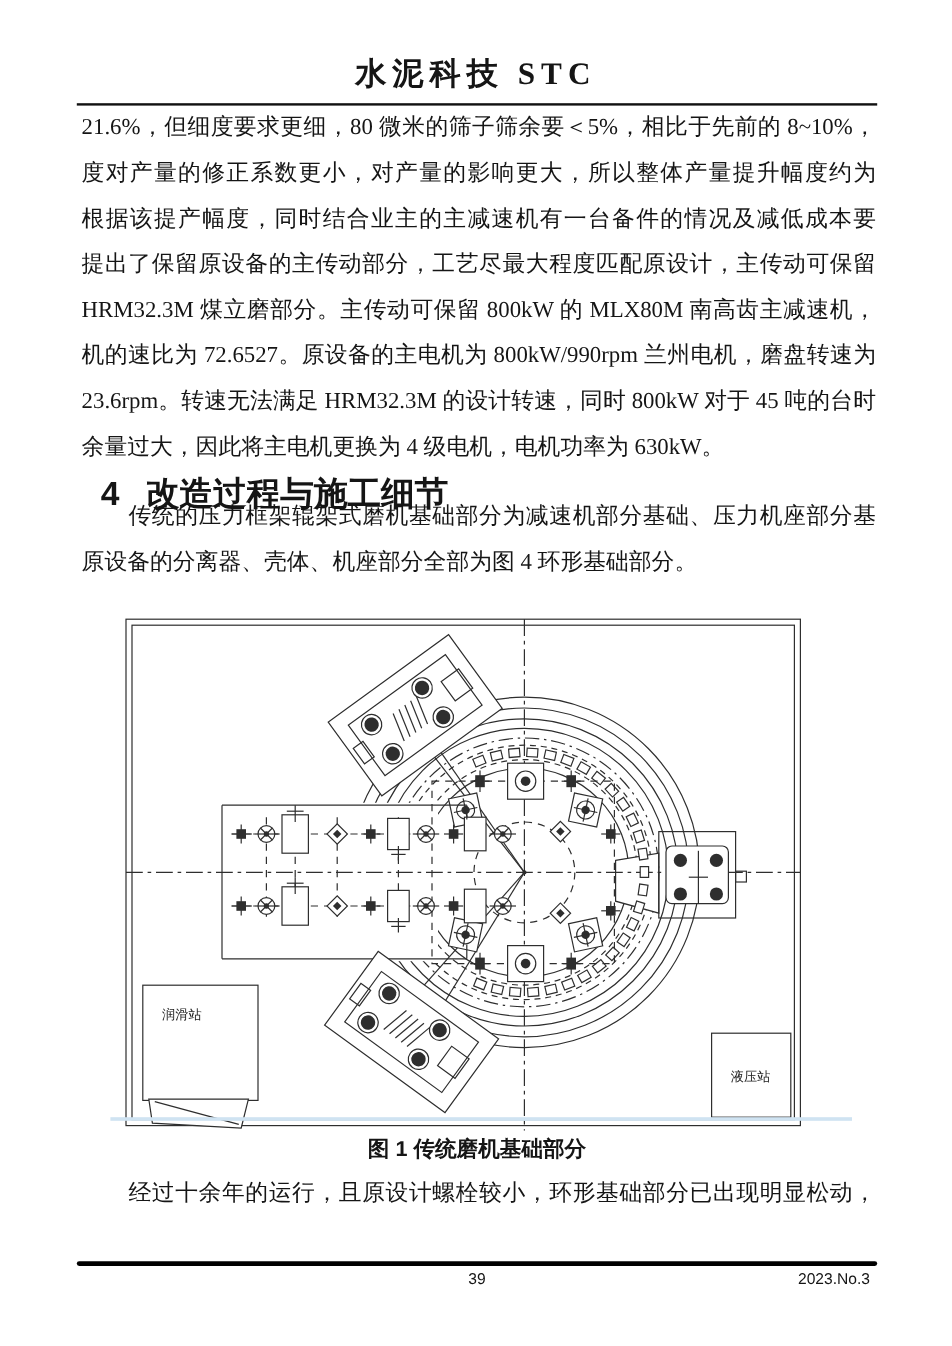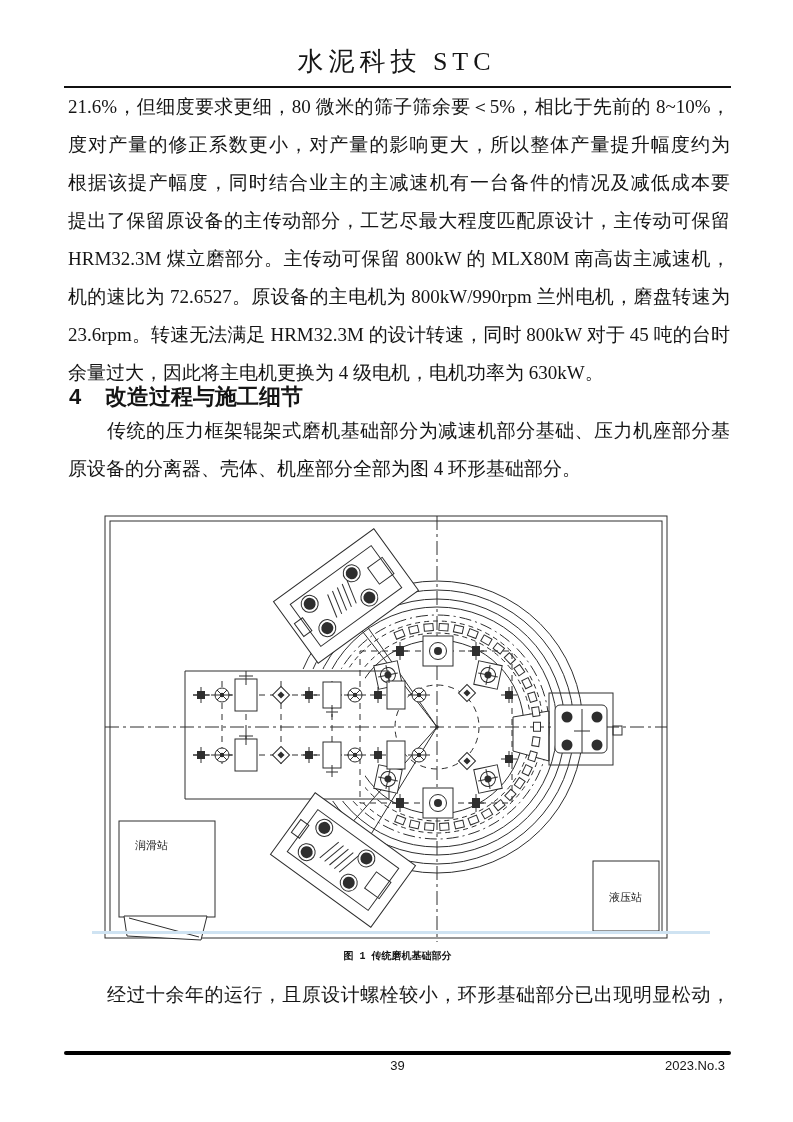--- a/index.html
+++ b/index.html
@@ -1,39 +1,39 @@
 <!DOCTYPE html>
 <html><head>
 <meta charset="utf-8">
 <style>
   html,body{margin:0;padding:0;background:#ffffff;}
   body{width:793px;height:1122px;position:relative;overflow:hidden;
        font-family:"Liberation Serif","DejaVu Serif",serif;color:#151515;}
   .abs{position:absolute;}
   
   .journal-title{top:44px;left:0;width:793px;text-align:center;font-size:26px;
-       letter-spacing:5px;font-weight:400;}
+       letter-spacing:5px;font-weight:700;}
   .header-rule{top:86px;left:64px;width:667px;height:0;border-top:2px solid #111;}
   
   .para{left:68px;width:662px;font-size:19px;}
   .p1{top:88px;}
   .p2{top:412px;}
   .p3{top:976px;}
   .line{height:38px;line-height:38px;overflow:hidden;text-align:justify;text-justify:inter-character;}
   .line.fill{text-align-last:justify;}
   .line.indent{text-indent:39px;}
   .section-heading{top:380px;left:68px;width:662px;height:32px;line-height:32px;
-       font-family:"Liberation Sans","DejaVu Sans",sans-serif;font-weight:bold;font-size:22px;margin:1px;}
+       font-family:"Liberation Sans","DejaVu Sans",sans-serif;font-weight:bold;font-size:28px;margin:16px;}
   .section-heading .num{display:inline-block;min-width:14px;}
   .section-heading .ttl{margin-left:22px;}
   
   .figure-wrap{top:509px;left:97px;width:600px;height:445px;}
   .figure-underline{top:931px;left:92px;width:618px;height:3px;background:#cfe3f2;}
   .figure-caption{top:946px;left:64px;width:667px;text-align:center;
-       font-family:Liberation Mono, monospace;font-weight:bold;font-size:10px;line-height:22px;}
+       font-family:Liberation Sans, sans-serif;font-weight:bold;font-size:18px;line-height:22px;}
   
   .footer-rule{top:1051px;left:64px;width:667px;height:4px;background:#000;border-radius:2px;}
   .footer-center{top:1058px;left:64px;width:667px;text-align:center;
        font-family:"Liberation Sans","DejaVu Sans",sans-serif;font-size:13px;}
   .footer-right{top:1058px;right:68px;font-family:"Liberation Sans","DejaVu Sans",sans-serif;font-size:13px;}
   svg text{font-family:"Liberation Sans","DejaVu Sans",sans-serif;fill:#222;}
 </style>
 </head>
 <body>
 

